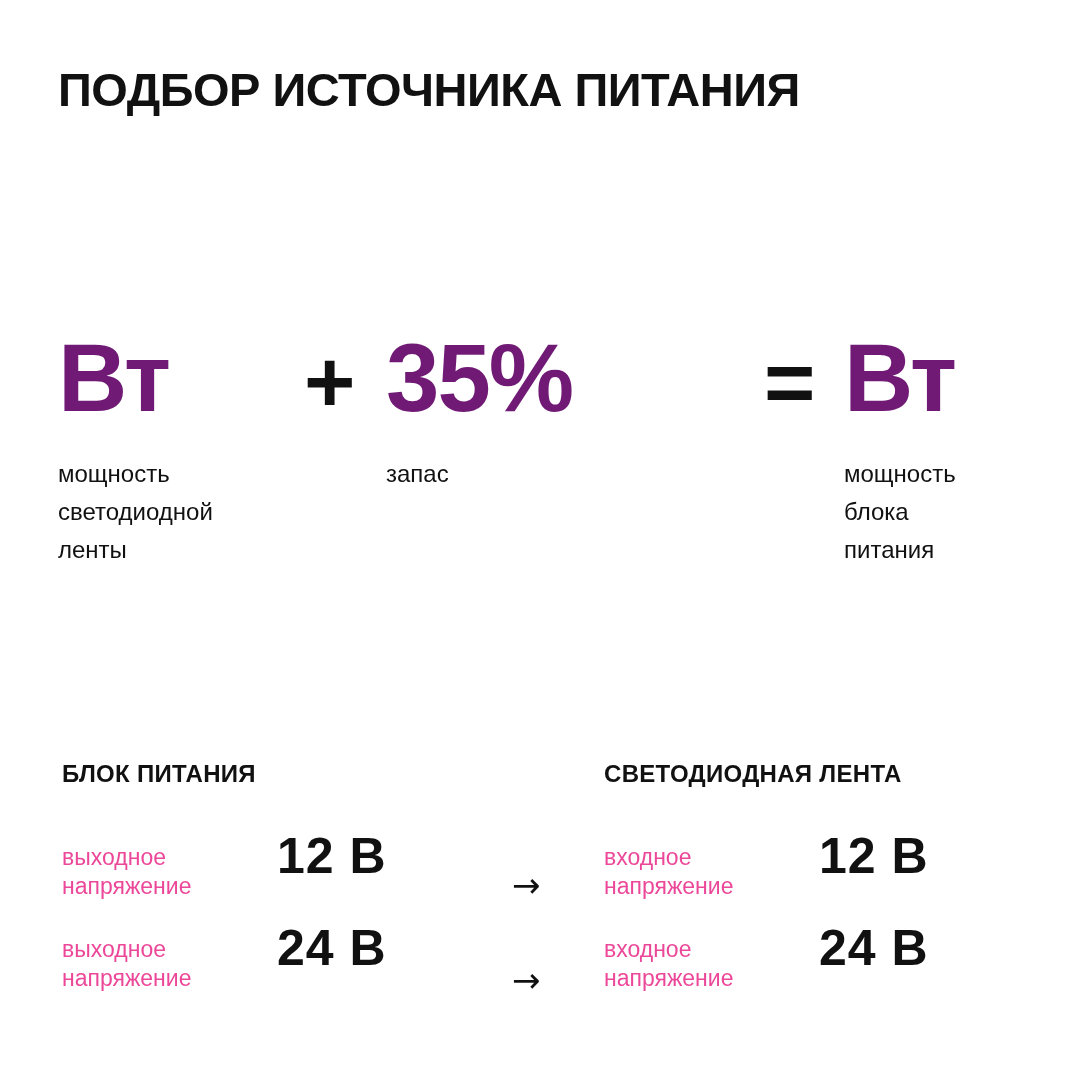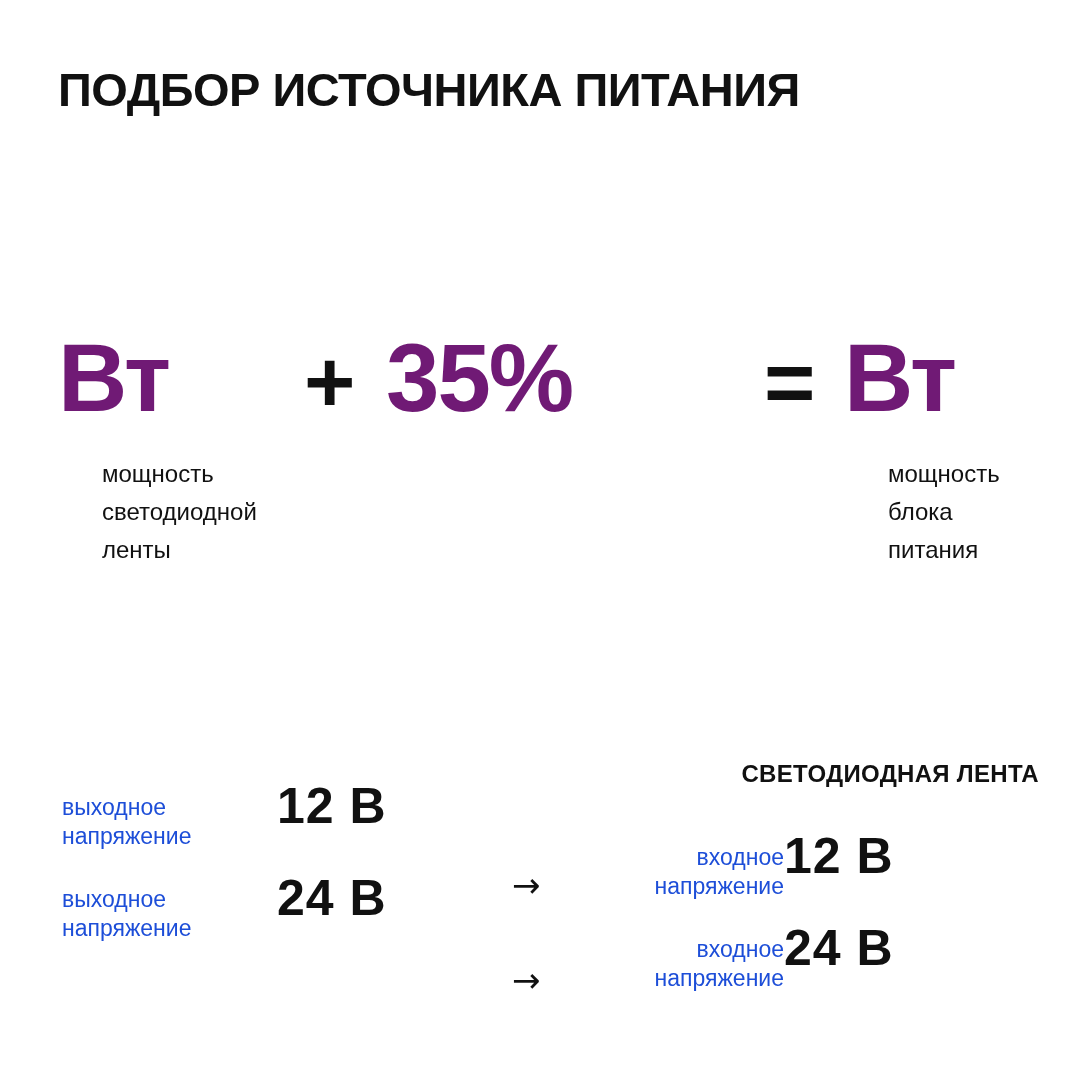--- a/index.html
+++ b/index.html
@@ -64,59 +64,58 @@
   .f-op2{ position: absolute; left: 706px; top: 4px; }
   .f-c3 { position: absolute; left: 786px; top: 0px; }
 
   .f-caption {
     position: absolute;
     font-size: 24px;
     font-weight: 400;
     line-height: 38px;
     color: #111111;
     white-space: pre-line;
-    margin-left: 44px;
   }
   .cap1 { left: 58px;  top: 455px; width: 300px; }
   .cap2 { left: 386px; top: 455px; width: 300px; }
   .cap3 { left: 844px; top: 455px; width: 300px; }
 
   
   .compare {
     position: absolute;
     left: 0;
     top: 760px;
     width: 1080px;
     height: 260px;
   }
   .col {
     position: absolute;
     top: 0;
   }
   .col-left  { left: 62px;  width: 470px; }
-  .col-right { left: 569px; width: 470px; text-align: right; }
+  .col-right { left: 604px; width: 470px; }
 
   .col-head {
     font-size: 24px;
     font-weight: 700;
     letter-spacing: 0.3px;
     color: #111111;
     white-space: nowrap;
     margin-bottom: 22px;
   }
 
   .v-row {
     display: flex;
     align-items: center;
     height: 92px;
   }
   .v-label {
     font-size: 23px;
     line-height: 29px;
-    color: #1d4ed8;
+    color: #ec4899;
     white-space: pre-line;
     width: 215px;
     margin-top: 32px;
   }
   .v-value {
     font-size: 50px;
     font-weight: 700;
     line-height: 58px;
     letter-spacing: 1px;
     color: #111111;
@@ -144,27 +143,29 @@
     <span class="f-term f-c1">Вт</span>
     <span class="f-op f-op1">+</span>
     <span class="f-term f-c2">35%</span>
     <span class="f-op f-op2">=</span>
     <span class="f-term f-c3">Вт</span>
   </div>
 
   <div class="f-caption cap1">мощность
 светодиодной
 ленты</div>
+  <div class="f-caption cap2">запас</div>
   <div class="f-caption cap3">мощность
 блока
 питания</div>
 
   <div class="compare">
 
     <div class="col col-left">
+      <div class="col-head">БЛОК ПИТАНИЯ</div>
 
       <div class="v-row">
         <div class="v-label">выходное
 напряжение</div>
         <div class="v-value">12 В</div>
       </div>
 
       <div class="v-row">
         <div class="v-label">выходное
 напряжение</div>

